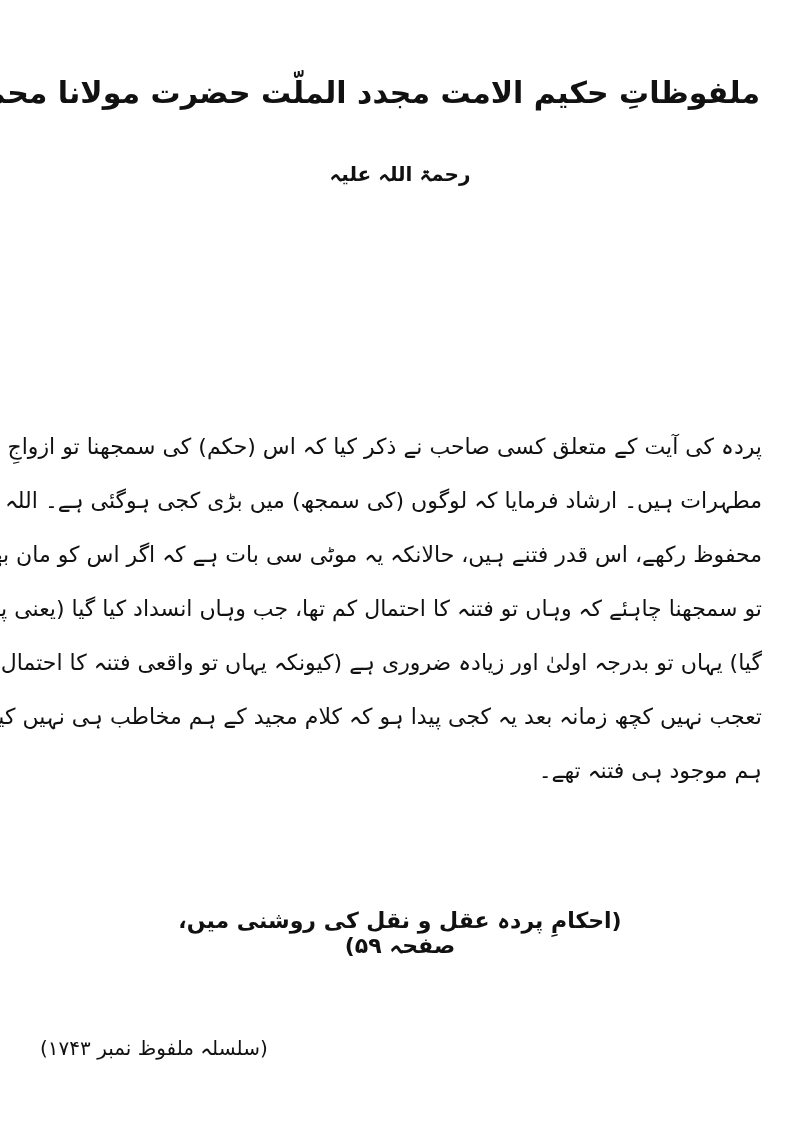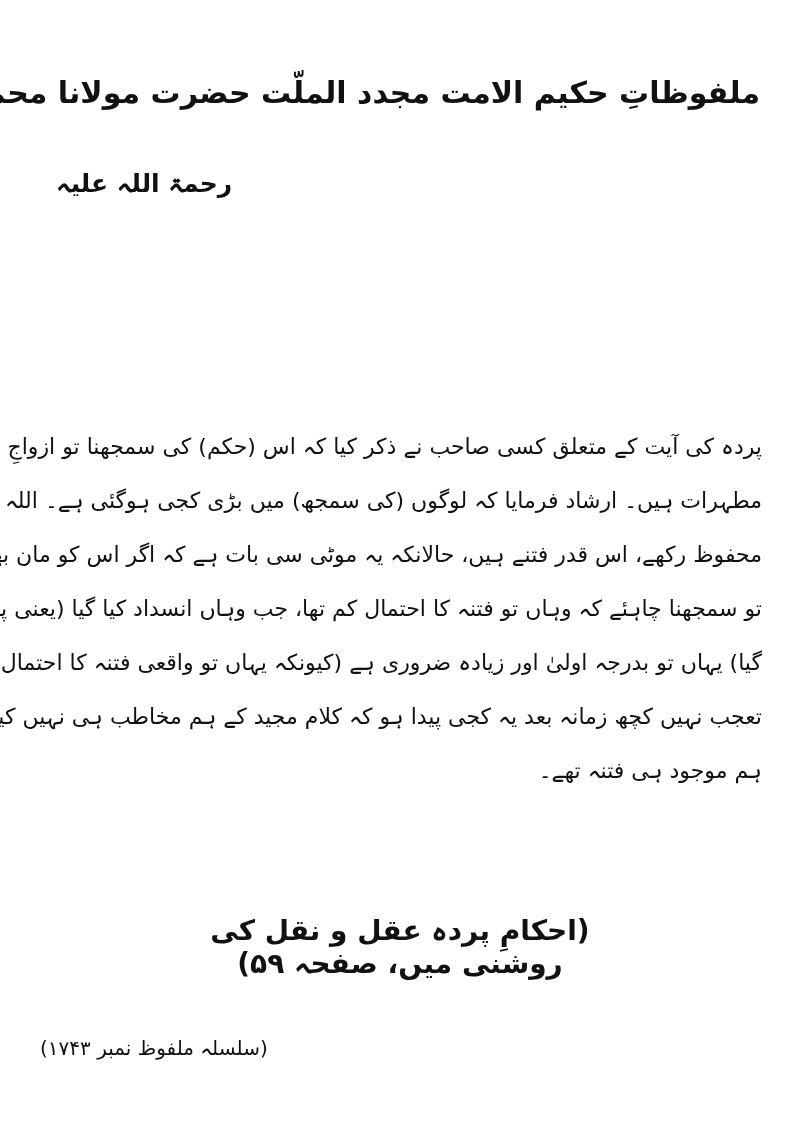--- a/index.html
+++ b/index.html
@@ -30,25 +30,25 @@
       font-weight: bold;
       line-height: 1.4;
       margin: 0;
       white-space: nowrap;
     }
     .subtitle {
       position: absolute;
       top: 150px;
       left: 40px;
       right: 40px;
-      text-align: left;
-      font-size: 25px;
+      text-align: center;
+      font-size: 20px;
       font-weight: bold;
       line-height: 1.4;
-      margin: 16px;
+      margin: 10px;
     }
     .heading {
       position: absolute;
       top: 285px;
       left: 100px;
       right: 100px;
       text-align: center;
       font-size: 30px;
       font-weight: bold;
       line-height: 1.4;
@@ -69,23 +69,23 @@
       display: block;
       white-space: nowrap;
       text-align: right;
     }
     .reference {
       position: absolute;
       top: 908px;
       left: 150px;
       right: 150px;
       text-align: center;
-      font-size: 28px;
+      font-size: 22px;
       font-weight: bold;
-      margin: 6px;
+      margin: 0;
     }
     .series {
       position: absolute;
       top: 1036px;
       left: 40px;
       width: 240px;
       text-align: left;
       direction: rtl;
       font-size: 20px;
       font-weight: normal;

